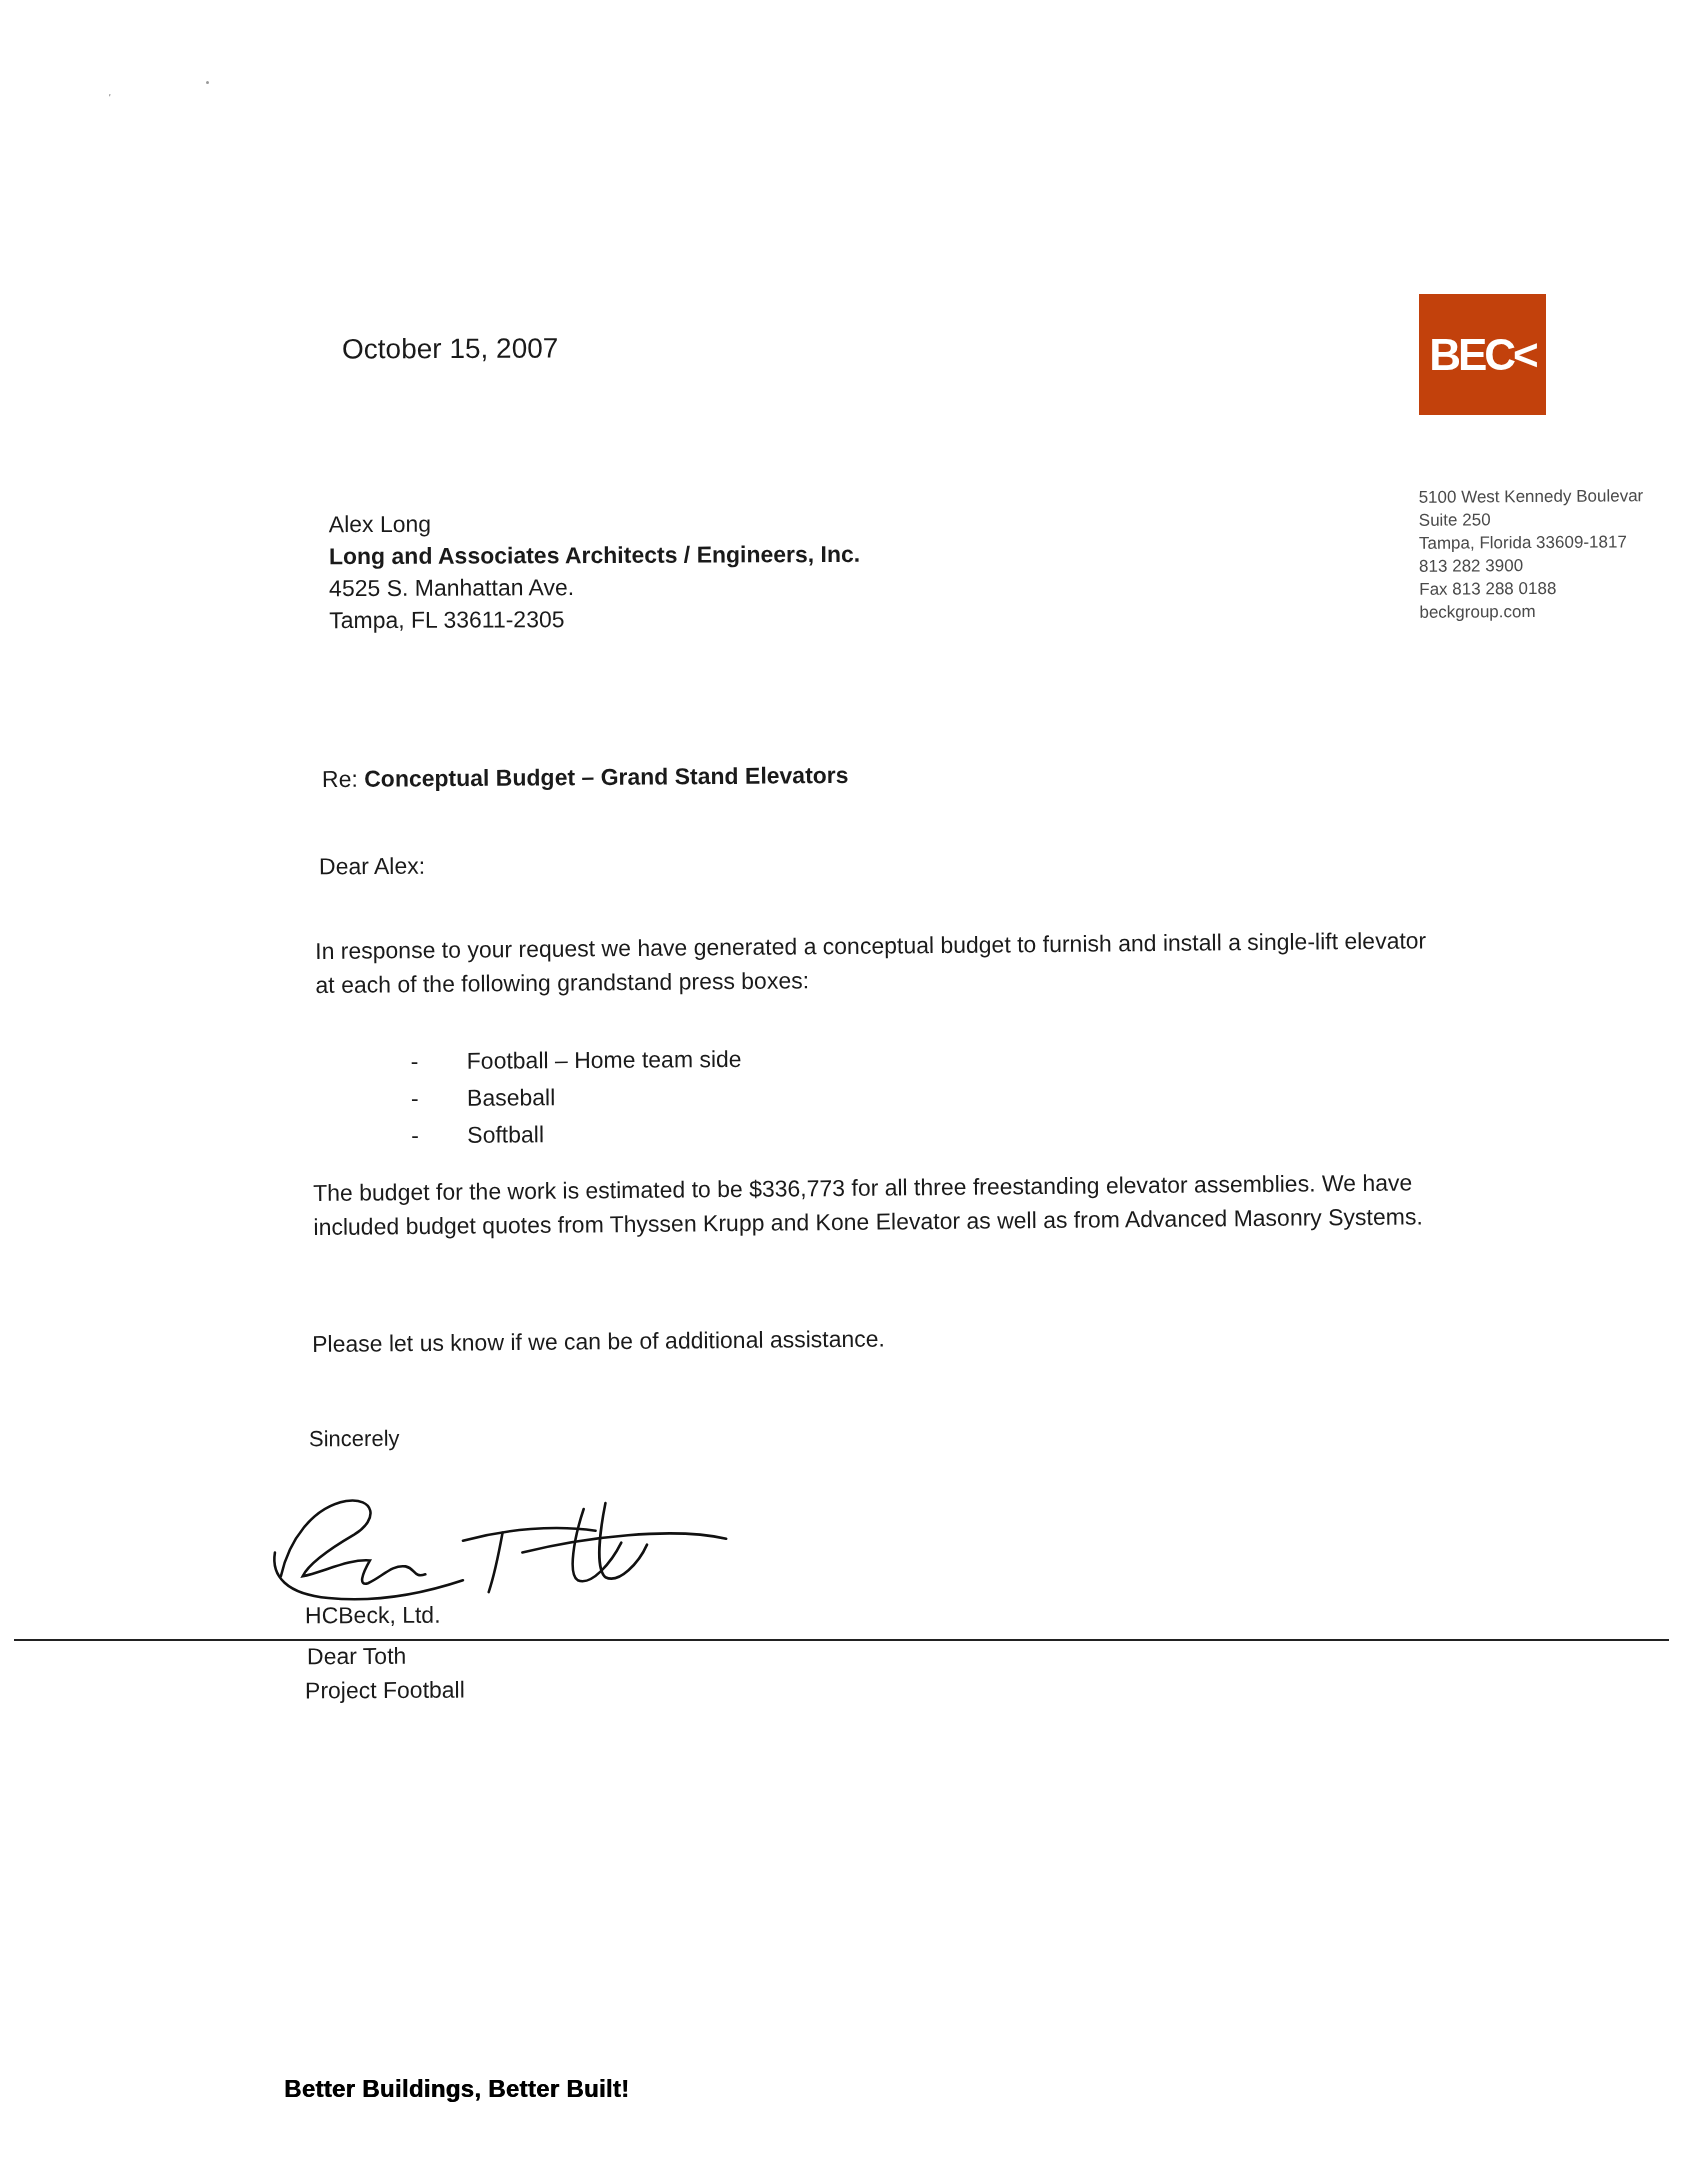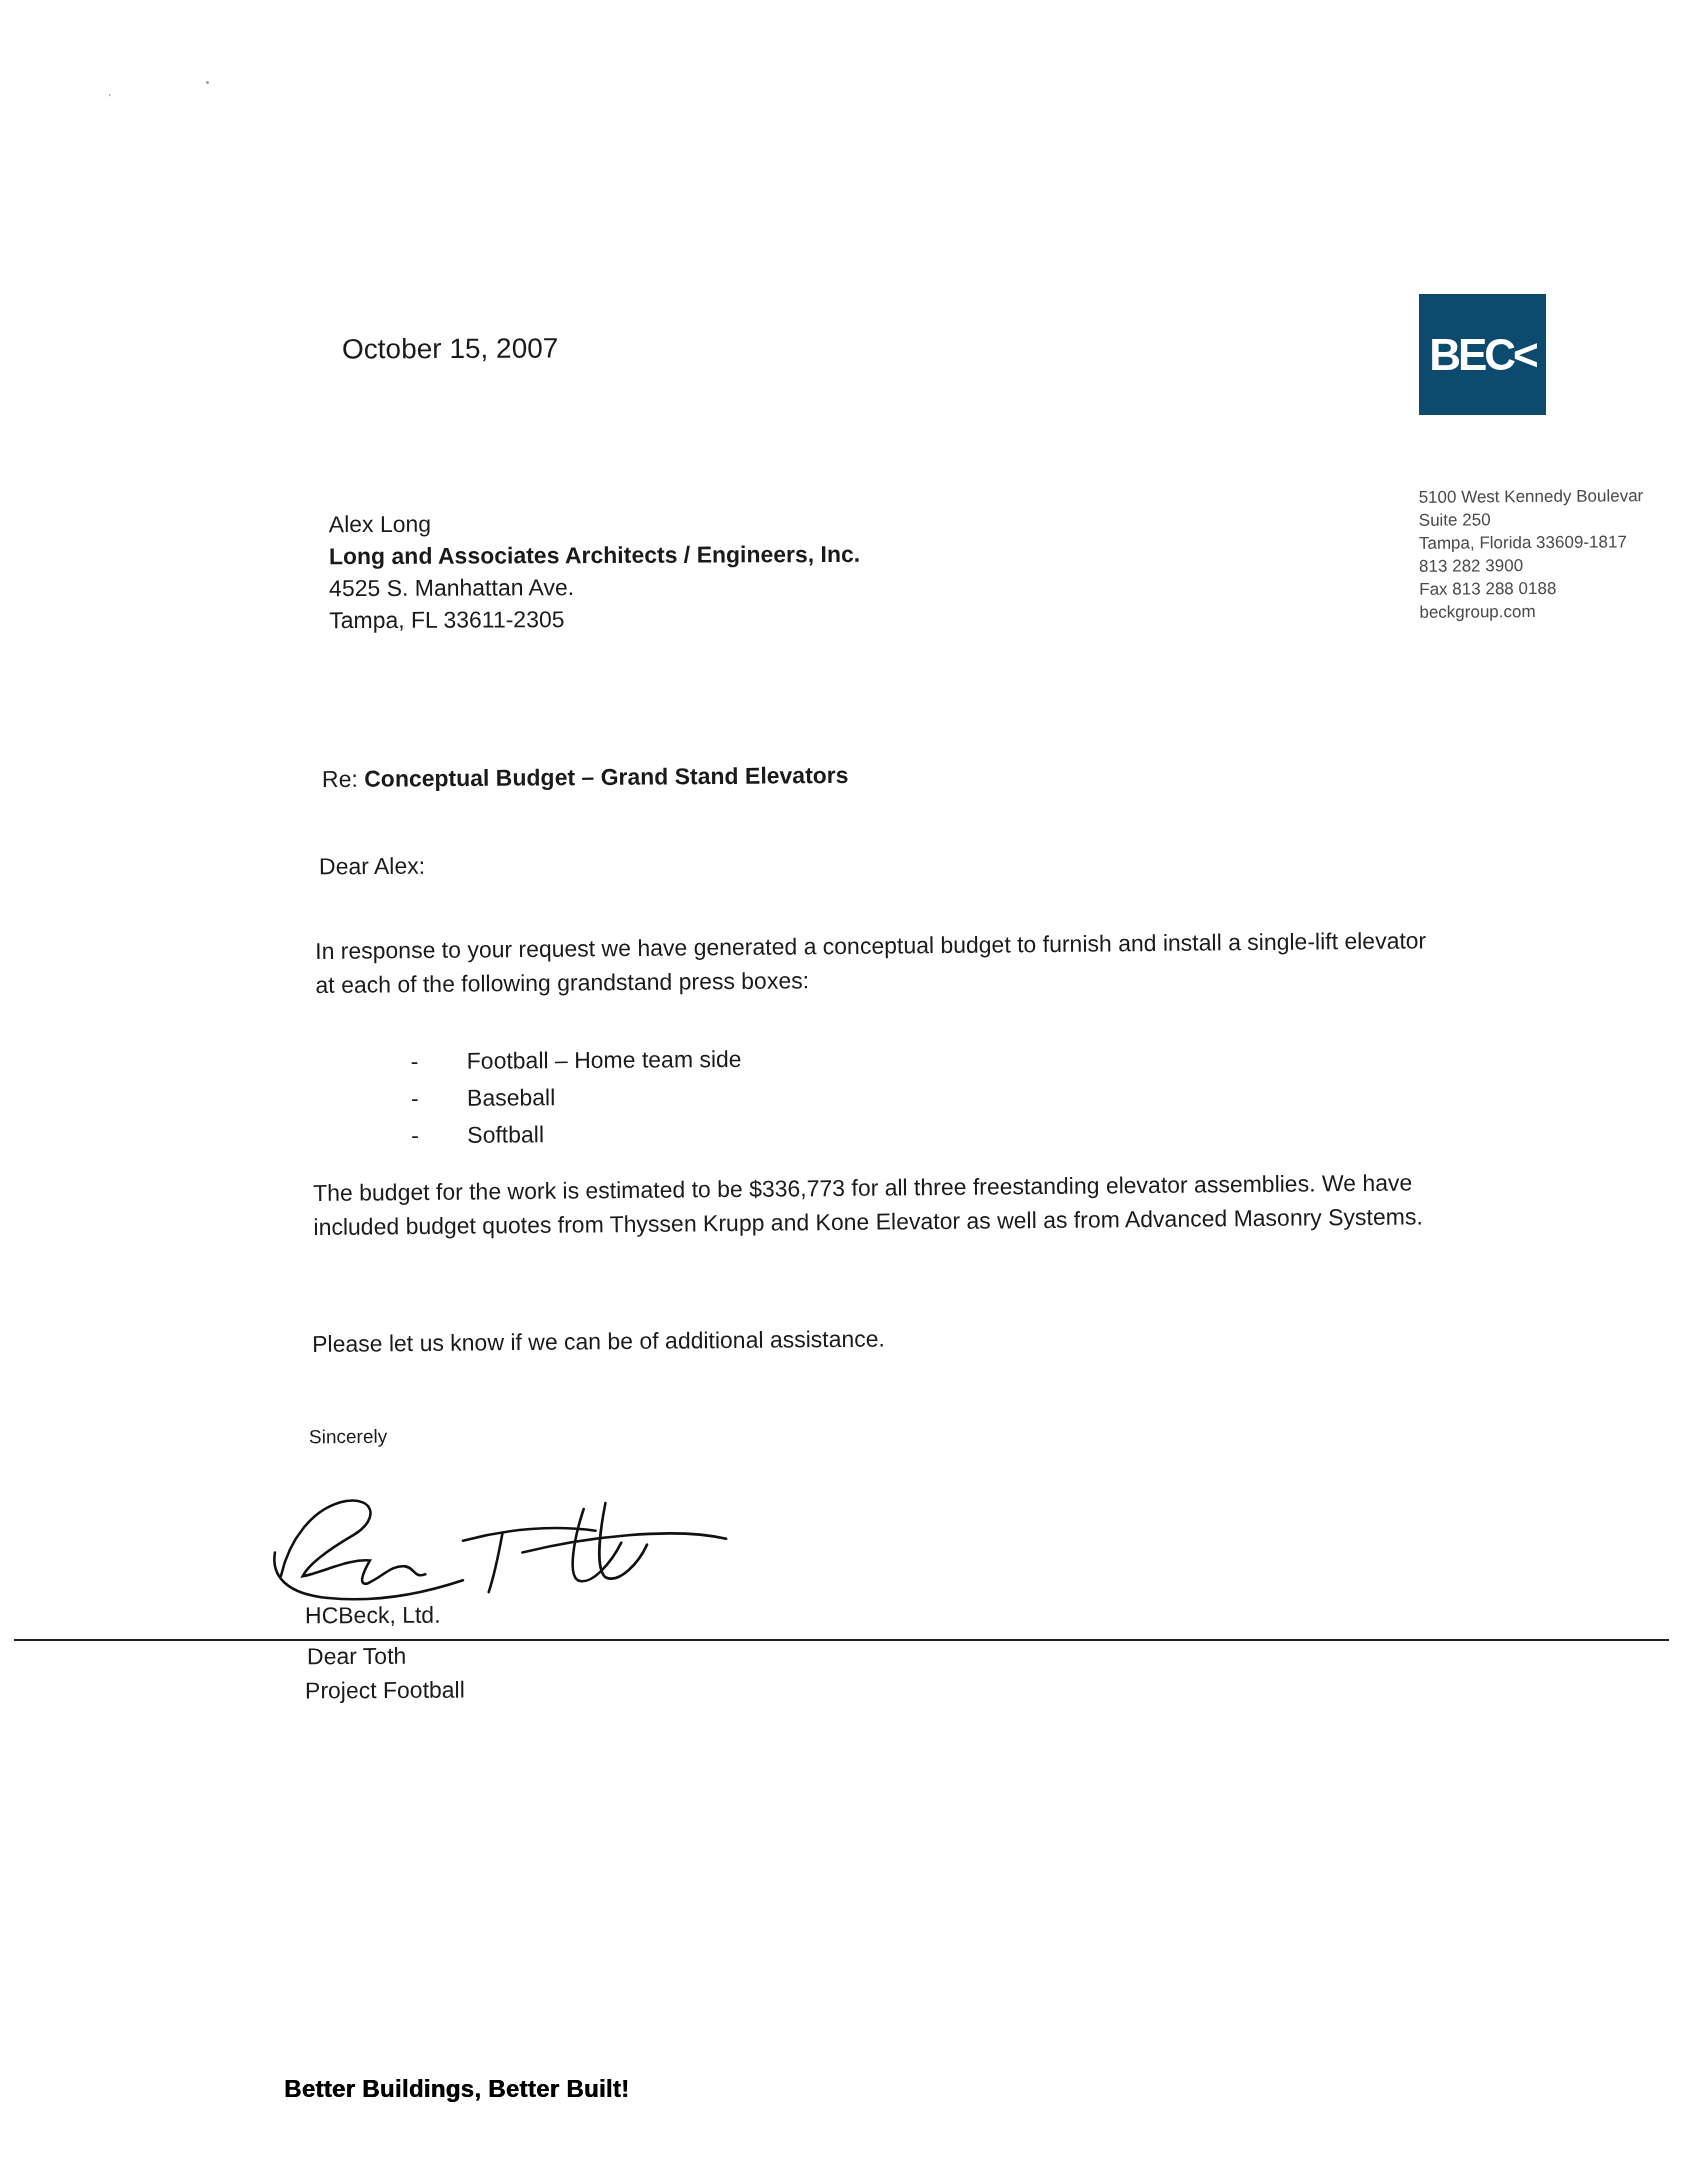--- a/index.html
+++ b/index.html
@@ -33,21 +33,21 @@
 
   .date {
     left: 342px; top: 333px;
     font-size: 28px;
     transform: rotate(-0.25deg);
   }
 
   .logo {
     left: 1419px; top: 294px;
     width: 127px; height: 121px;
-    background: #0c4a6e;
+    background: #c2410c;
     display: flex; align-items: center; justify-content: center;
   }
   .logo-text {
     color: #ffffff;
     font-size: 44px;
     font-weight: bold;
     letter-spacing: -3px;
     font-family: "Liberation Sans", sans-serif;
   }
 
@@ -96,21 +96,21 @@
     left: 411px; top: 1042px;
     font-size: 23px;
     line-height: 37px;
     transform: rotate(-0.4deg);
   }
   .bullet-list .row { display: flex; }
   .bullet-list .dash { width: 56px; }
 
   .closing {
     left: 309px; top: 1426px;
-    font-size: 19px;
+    font-size: 22px;
     transform: rotate(-0.4deg);
   }
 
   .signature-block {
     left: 269px; top: 1481px;
   }
 
   .sig-company {
     left: 305px; top: 1602px;
     font-size: 23px;

